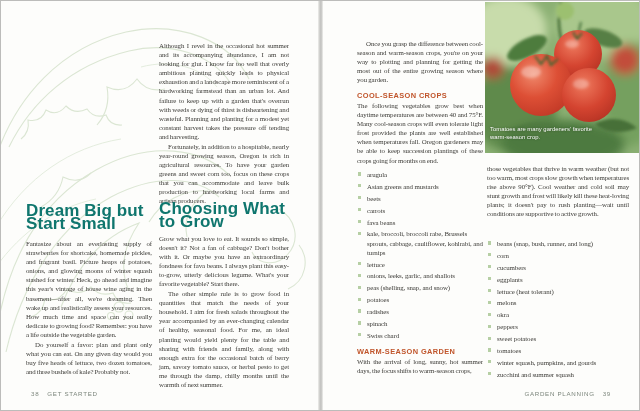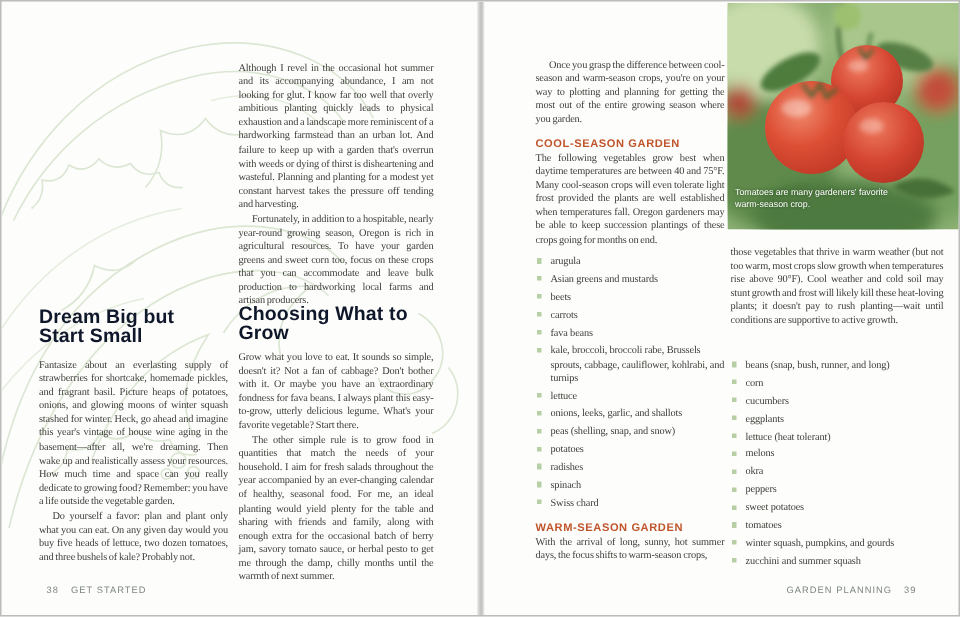--- a/index.html
+++ b/index.html
@@ -8,21 +8,21 @@
   .spread { position:absolute; left:0; top:0; width:640px; height:411px;
             background:#fdfdfb; border:1px solid #bcbcba; overflow:hidden; }
   .gutter { position:absolute; left:317px; top:0; width:5px; height:411px;
             background:linear-gradient(to right,#efefec,#c9c9c6 38%,#c1c1bf 62%,#efefec); }
   .illustration { position:absolute; left:0; top:6px; pointer-events:none; }
   .body-text { position:absolute; font-size:6.9px; line-height:9.1px; letter-spacing:-0.1px;
                word-spacing:-0.4px; color:#3d3c38; text-align:justify; }
   .body-text p + p { text-indent:9px; margin-top:0.5px; }
   .body-text p.indent-first { text-indent:9px; }
   .green-heading { position:absolute; font-family:"Liberation Sans", sans-serif; font-weight:bold;
-                   font-size:13px; line-height:12.7px; color:#0f172a; letter-spacing:0.1px; }
+                   font-size:17px; line-height:12.7px; color:#0f766e; letter-spacing:0.1px; }
   .subhead { position:absolute; font-family:"Liberation Sans", sans-serif; font-weight:bold;
              font-size:7.4px; letter-spacing:0.4px; color:#c0552b; }
   ul.crops { position:absolute; list-style:none; font-size:6.9px; line-height:9.1px;
              letter-spacing:-0.1px; color:#3d3c38; }
   ul.crops li { position:relative; padding-left:10px; margin-bottom:2.8px; }
   ul.crops .sq { position:absolute; left:0.5px; top:2.4px; width:3.2px; height:3.2px;
                  background:#b6cfa4; }
   .footer { position:absolute; top:389px; font-family:"Liberation Sans", sans-serif;
             font-size:6.2px; letter-spacing:0.7px; color:#7c867c; white-space:nowrap; }
   .footer-left { left:30px; }
@@ -81,21 +81,21 @@
   </div>
 
   <div class="footer footer-left">
     <span>38</span><span class="gap"></span><span>GET STARTED</span>
   </div>
 
   <div class="body-text" style="left:356px; top:38px; width:126px;">
     <p class="indent-first">Once you grasp the difference between cool-season and warm-season crops, you're on your way to plotting and planning for getting the most out of the entire growing season where you garden.</p>
   </div>
 
-  <h3 class="subhead" style="left:356px; top:90px;">COOL-SEASON GARDEN</h3>
+  <h3 class="subhead" style="left:356px; top:90px;">COOL-SEASON CROPS</h3>
   <div class="body-text" style="left:356px; top:100px; width:126px;">
     <p>The following vegetables grow best when daytime temperatures are between 40 and 75°F. Many cool-season crops will even tolerate light frost provided the plants are well established when temperatures fall. Oregon gardeners may be able to keep succession plantings of these crops going for months on end.</p>
   </div>
 
   <ul class="crops" style="left:356px; top:169px; width:126px;">
 
       <li>
         <span class="sq"></span>
         <span>arugula</span>
       </li>

